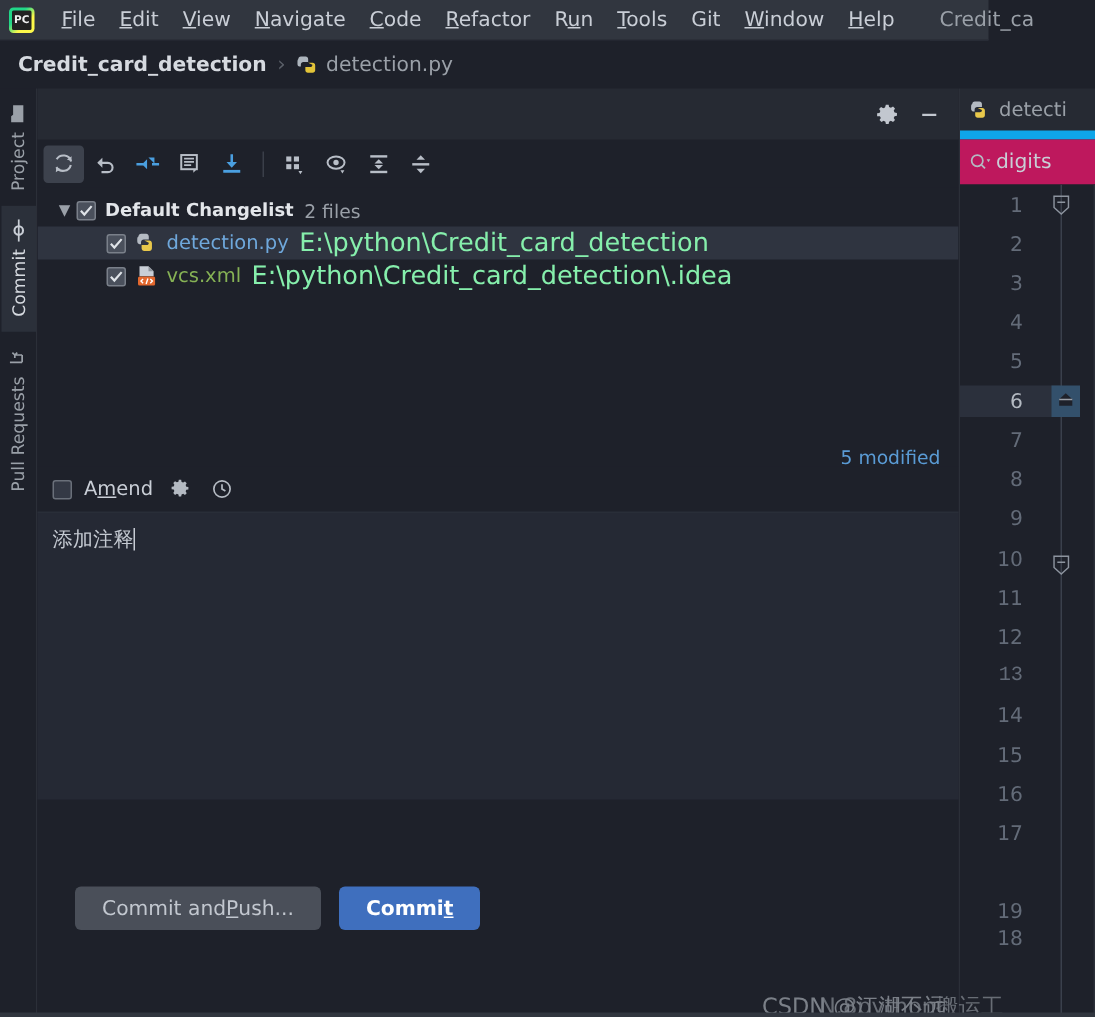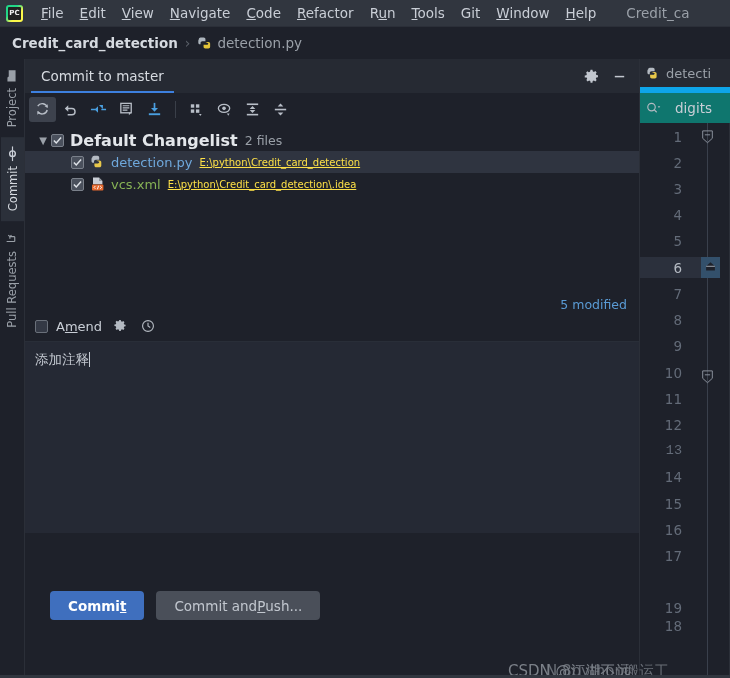--- a/index.html
+++ b/index.html
@@ -7,21 +7,21 @@
     width: 730px; height: 678px;
     background: #1e212a;
     font-family: "DejaVu Sans", "Liberation Sans", sans-serif;
     overflow: hidden;
     color: #bfc4cc;
   }
   .app { position: relative; width: 730px; height: 678px; background: #1e212a; }
 
   
   .menubar {
-    position: absolute; top: 0; left: 0; width: 730px; height: 27px;
+    position: absolute; top: 0; left: 0; width: 659px; height: 27px;
     background: #31363f;
     display: flex; align-items: center;
     padding-left: 6px;
     border-bottom: 1px solid #2b2f38;
   }
   .pc-logo {
     width: 17px; height: 17px; border-radius: 3px;
     background: linear-gradient(135deg, #21d789 0%, #21d789 35%, #fcf84a 65%, #fcf84a 100%);
     position: relative; flex: 0 0 auto; margin-right: 10px;
   }
@@ -124,26 +124,26 @@
     width: 16px; display: flex; align-items: center; justify-content: center;
     color: #9aa0a8; font-size: 10px;
   }
   .cb {
     width: 13px; height: 13px; border: 1px solid #7a808a;
     background: #4a505c; border-radius: 2px;
     display: inline-flex; align-items: center; justify-content: center;
     margin-right: 6px; flex: 0 0 auto;
   }
   .cb svg { display: block; }
-  .changelist-name { color: #e3e6ea; font-weight: bold; font-size: 16px; }
+  .changelist-name { color: #e3e6ea; font-weight: bold; font-size: 12px; }
   .changelist-count { color: #9aa0a8; font-size: 12.5px; margin-left: 7px; }
   .fname { font-size: 13px; margin-right: 7px; }
   .fname.modified { color: #6fa8dc; }
   .fname.added { color: #86b255; }
-  .fpath { color: #fde047; font-size: 10px; text-decoration: underline; }
+  .fpath { color: #86efac; font-size: 17px; }
   .ficon { width: 17px; height: 16px; margin-right: 4px; flex: 0 0 auto; }
 
   
   .amend-bar {
     height: 30px; display: flex; align-items: center;
     padding: 0 12px 0 10px; gap: 8px; flex: 0 0 auto;
     background: #1e212a;
   }
   .amend-cb {
     width: 13px; height: 13px; border: 1px solid #6a707a;
@@ -190,22 +190,22 @@
     position: absolute; top: 59px; left: 640px; width: 90px; height: 619px;
     background: #1e212a; display: flex; flex-direction: column;
   }
   .editor-tabbar {
     height: 34px; background: #262a33; display: flex; align-items: center;
     padding-left: 6px; gap: 5px; flex: 0 0 auto;
     border-bottom: 6px solid #0ea5e9;
   }
   .editor-tab-label { font-size: 13px; color: #9aa0a8; white-space: nowrap; }
   .search-row {
-    height: 30px; display: flex; align-items: center; gap: 13px;
-    padding-left: 6px; flex: 0 0 auto; background: #0f766e;
+    height: 30px; display: flex; align-items: center; gap: 2px;
+    padding-left: 6px; flex: 0 0 auto; background: #be185d;
   }
   .search-value { font-size: 13.5px; color: #c9ced6; }
   .gutter-area {
     flex: 1 1 auto; position: relative; overflow: hidden;
     background: #1e212a;
   }
   .linenum {
     position: absolute; right: 48px; font-size: 13.5px;
     color: #636b78; text-align: right; width: 34px;
     line-height: 20px; height: 20px;
@@ -296,21 +296,20 @@
         <svg width="13" height="13" viewBox="0 0 16 16">
           <path d="M4 2v10M4 12h6M10 12V6M10 6l-2.5 0M10 6l2 2M10 6l2-2" stroke="#9aa0a8" stroke-width="1.4" fill="none"></path>
         </svg>
       </span>
     </div>
   </div>
 
   <div class="commit-panel">
 
     <div class="panel-header">
-      <div class="panel-tab">Commit to master</div>
       <div class="panel-header-actions">
         <div class="hdr-btn">
           <svg width="15" height="15" viewBox="0 0 16 16">
             <path d="M8 5.2a2.8 2.8 0 100 5.6 2.8 2.8 0 000-5.6zm0 4.1a1.3 1.3 0 110-2.6 1.3 1.3 0 010 2.6z" fill="#c2c7cf"></path>
             <path d="M7 .8h2l.3 1.7 1.3.6 1.5-.9 1.4 1.4-.9 1.5.6 1.3 1.7.3v2l-1.7.3-.6 1.3.9 1.5-1.4 1.4-1.5-.9-1.3.6-.3 1.7h-2l-.3-1.7-1.3-.6-1.5.9-1.4-1.4.9-1.5-.6-1.3L.8 9v-2l1.7-.3.6-1.3-.9-1.5 1.4-1.4 1.5.9 1.3-.6z" fill="#c2c7cf"></path>
           </svg>
         </div>
         <div class="hdr-btn">
           <svg width="15" height="15" viewBox="0 0 16 16">
               <rect x="3" y="7.3" width="10" height="1.6" fill="#c2c7cf"></rect>
@@ -459,22 +458,22 @@
         <span class="stat-added">1 added</span>
         <span class="stat-modified">5 modified</span>
       </span>
     </div>
 
     <div class="msgbox">
       <span class="msg-text">添加注释</span><span class="caret"></span>
     </div>
 
     <div class="btnbar">
+      <div class="btn btn-secondary">Commit and <u>P</u>ush...</div>
       <div class="btn btn-primary">Commi<u>t</u></div>
-      <div class="btn btn-secondary">Commit and <u>P</u>ush...</div>
     </div>
 
   </div>
 
   <div class="editor">
 
     <div class="editor-tabbar">
       <span style="display:flex;">
         <svg width="15" height="15" viewBox="0 0 16 16">
           <path d="M2.3 3.6c0-1 .8-1.8 1.8-1.8h3.3c1 0 1.8.8 1.8 1.8v2.1H5.8c-1 0-1.8.8-1.8 1.8v1.3H3c-1 0-1.5-.9-1.5-1.9V5.3c0-1 .4-1.7.8-1.7z" fill="#b4bac2"></path>

